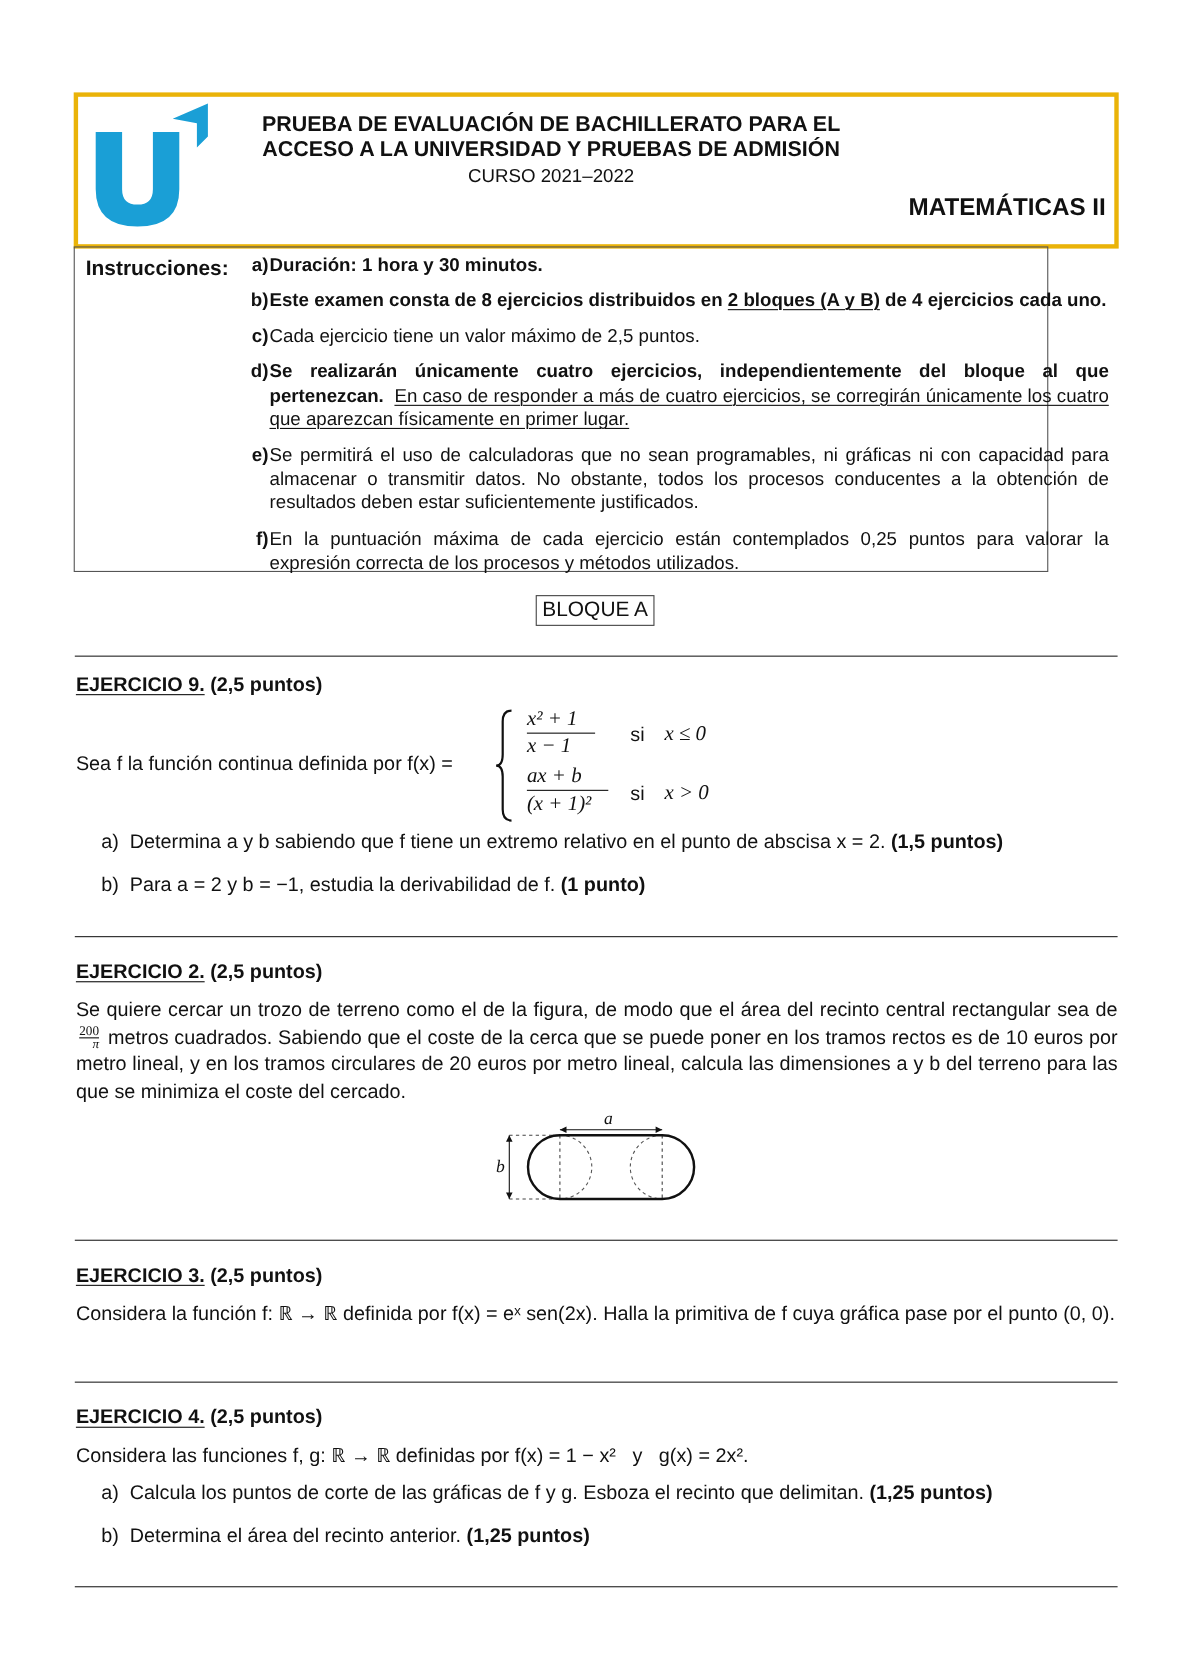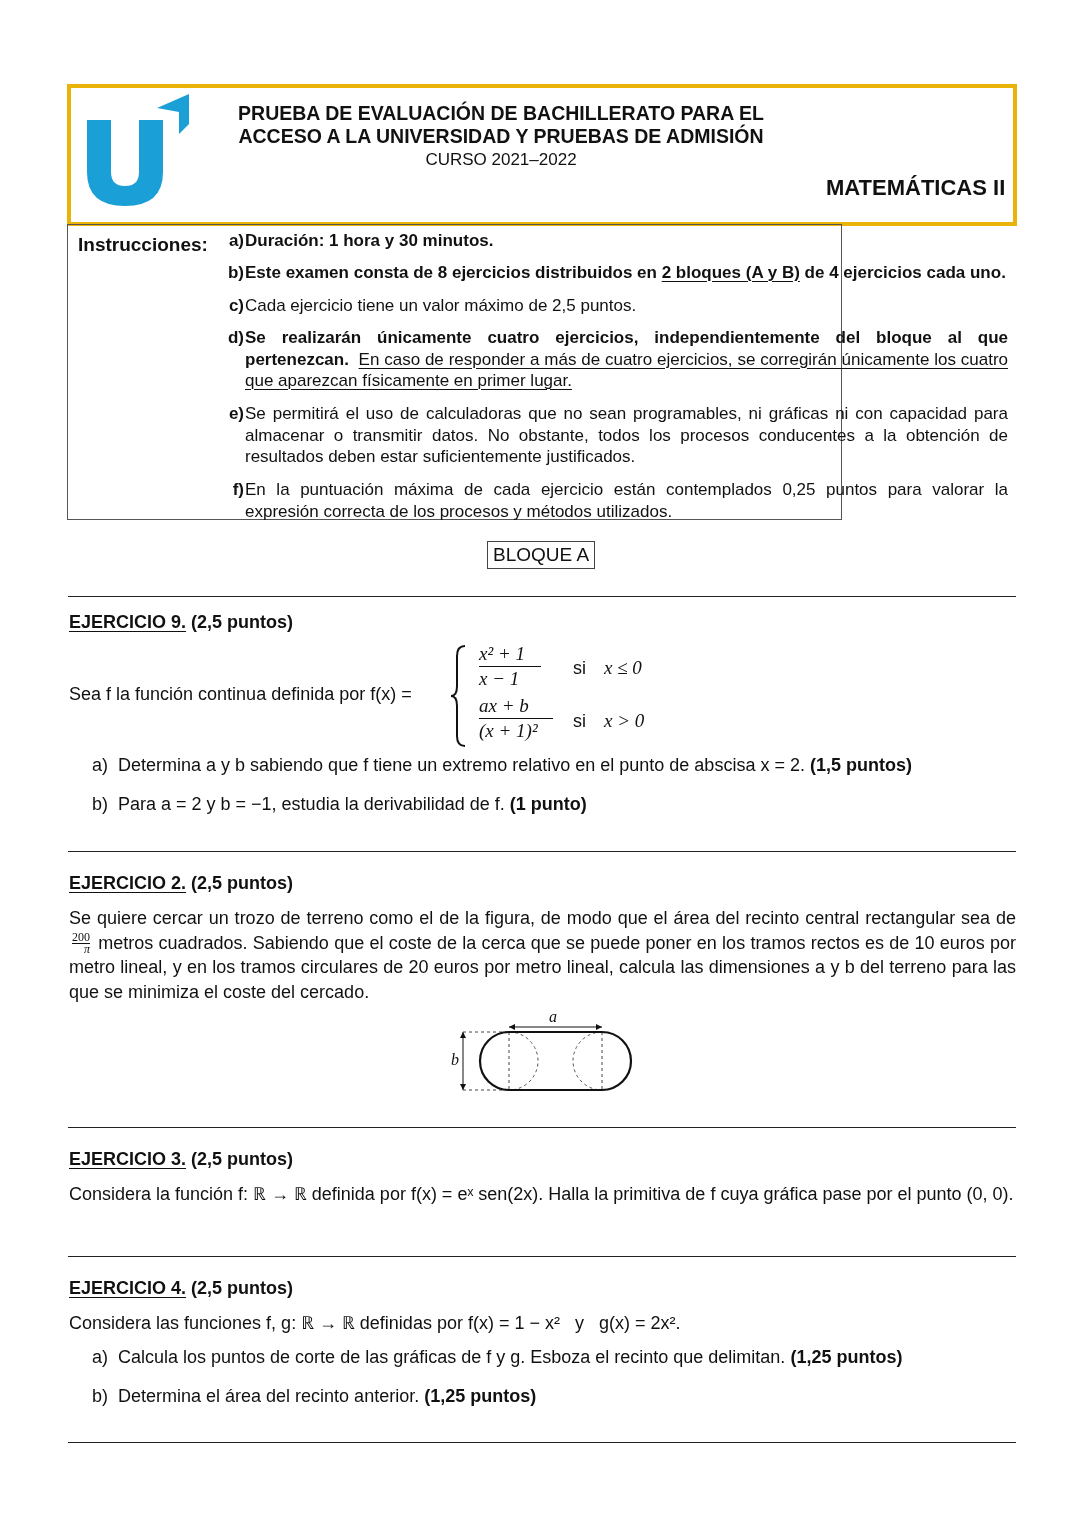--- a/index.html
+++ b/index.html
@@ -22,21 +22,21 @@
       position: absolute; left: 160px; top: 14px; width: 540px; text-align: center;
       line-height: 23px;
     }
     #header-title .l1, #header-title .l2 { font-weight: bold; font-size: 19.5px; display: block; }
     #header-title .l3 { font-weight: bold; font-size: 17.5px; display: block; }
     #header-title .l4 { font-size: 17px; display: block; }
     #subject { position: absolute; left: 755px; top: 56px; font-weight: bold; font-size: 22px; margin-top: 31px; }
 
     
     #instr {
-      position: absolute; left: 67px; top: 224px; width: 775px; height: 296px;
+      position: absolute; left: 67px; top: 224px; width: 886px; height: 296px;
       border: 1px solid #555; box-sizing: border-box;
     }
     #instr-label { position: absolute; left: 10px; top: 9px; font-weight: bold; font-size: 19px; }
     .ins-item { position: absolute; left: 150px; width: 790px; line-height: 21.5px; font-size: 17px; }
     .ins-item .lab { position: absolute; left: 0; top: 0; font-weight: bold; width: 26px; text-align: right; }
     .ins-item .txt { margin-left: 27px; display: block; text-align: justify; }
 
     
     #bloque {
       position: absolute; left: 487px; top: 541px; padding: 1px 5px; border: 1px solid #444;

